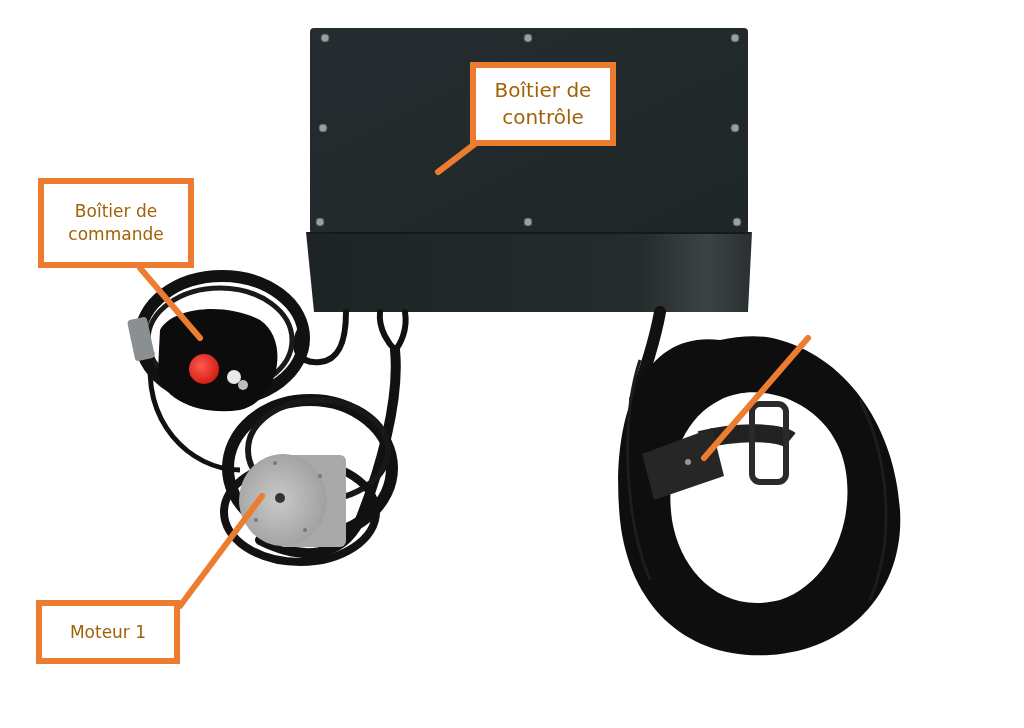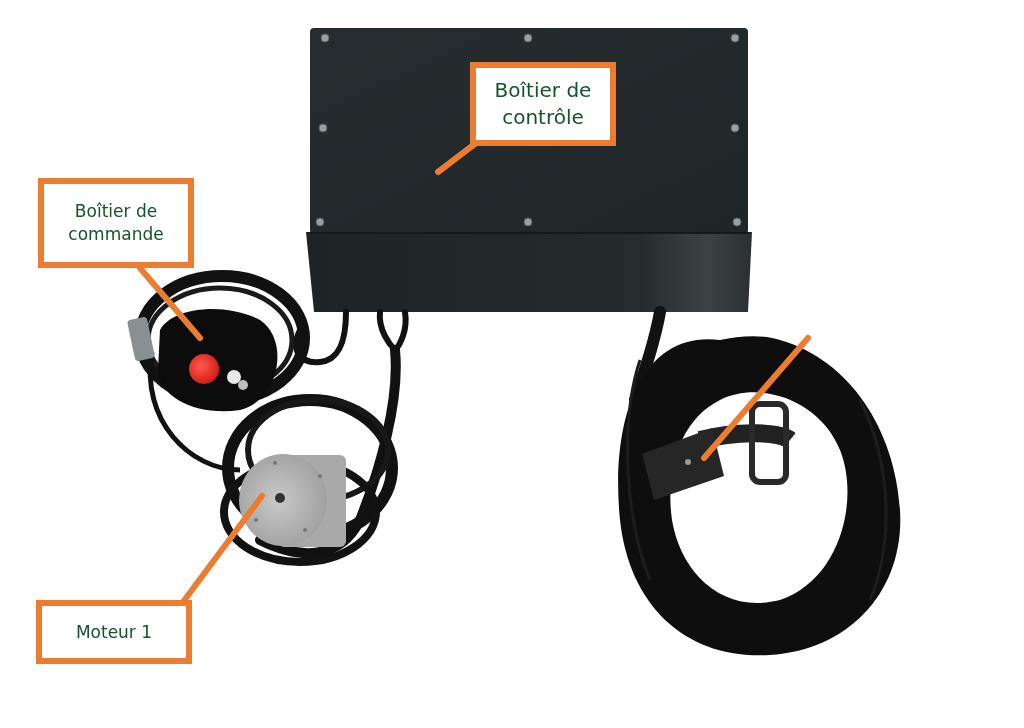--- a/index.html
+++ b/index.html
@@ -1,18 +1,18 @@
 <!DOCTYPE html>
 <html><head>
 <meta charset="utf-8">
 <style>
   html,body{margin:0;padding:0;background:#ffffff;}
   body{width:1024px;height:728px;position:relative;overflow:hidden;font-family:"DejaVu Sans","Liberation Sans",sans-serif;}
   .stage{position:absolute;left:0;top:0;width:1024px;height:728px;}
-  .label{position:absolute;box-sizing:border-box;background:#ffffff;border:6px solid #ec7c30;color:#14532d;
+  .label{position:absolute;box-sizing:border-box;background:#ffffff;border:6px solid #ec7c30;color:#a16207;
     display:flex;align-items:center;justify-content:center;text-align:center;line-height:1.35;font-size:17px;}
   .label.big{font-size:20px;}
   .label span{white-space:pre-line;}
 </style>
 </head>
 <body>
 
 <div class="stage">
   <svg width="1024" height="728" viewBox="0 0 1024 728" xmlns="http://www.w3.org/2000/svg" style="position:absolute;left:0;top:0">
     <defs>
@@ -105,16 +105,16 @@
   </svg>
 
   <div class="label big" style="left:470px;top:62px;width:146px;height:84px;">
     <span>Boîtier de
 contrôle</span>
   </div>
   <div class="label" style="left:38px;top:178px;width:156px;height:90px;">
     <span>Boîtier de
 commande</span>
   </div>
-  <div class="label" style="left:36px;top:600px;width:156px;height:64px;">
+  <div class="label" style="left:36px;top:600px;width:144px;height:64px;">
     <span>Moteur 1</span>
   </div>
 </div>
 
 </body></html>

